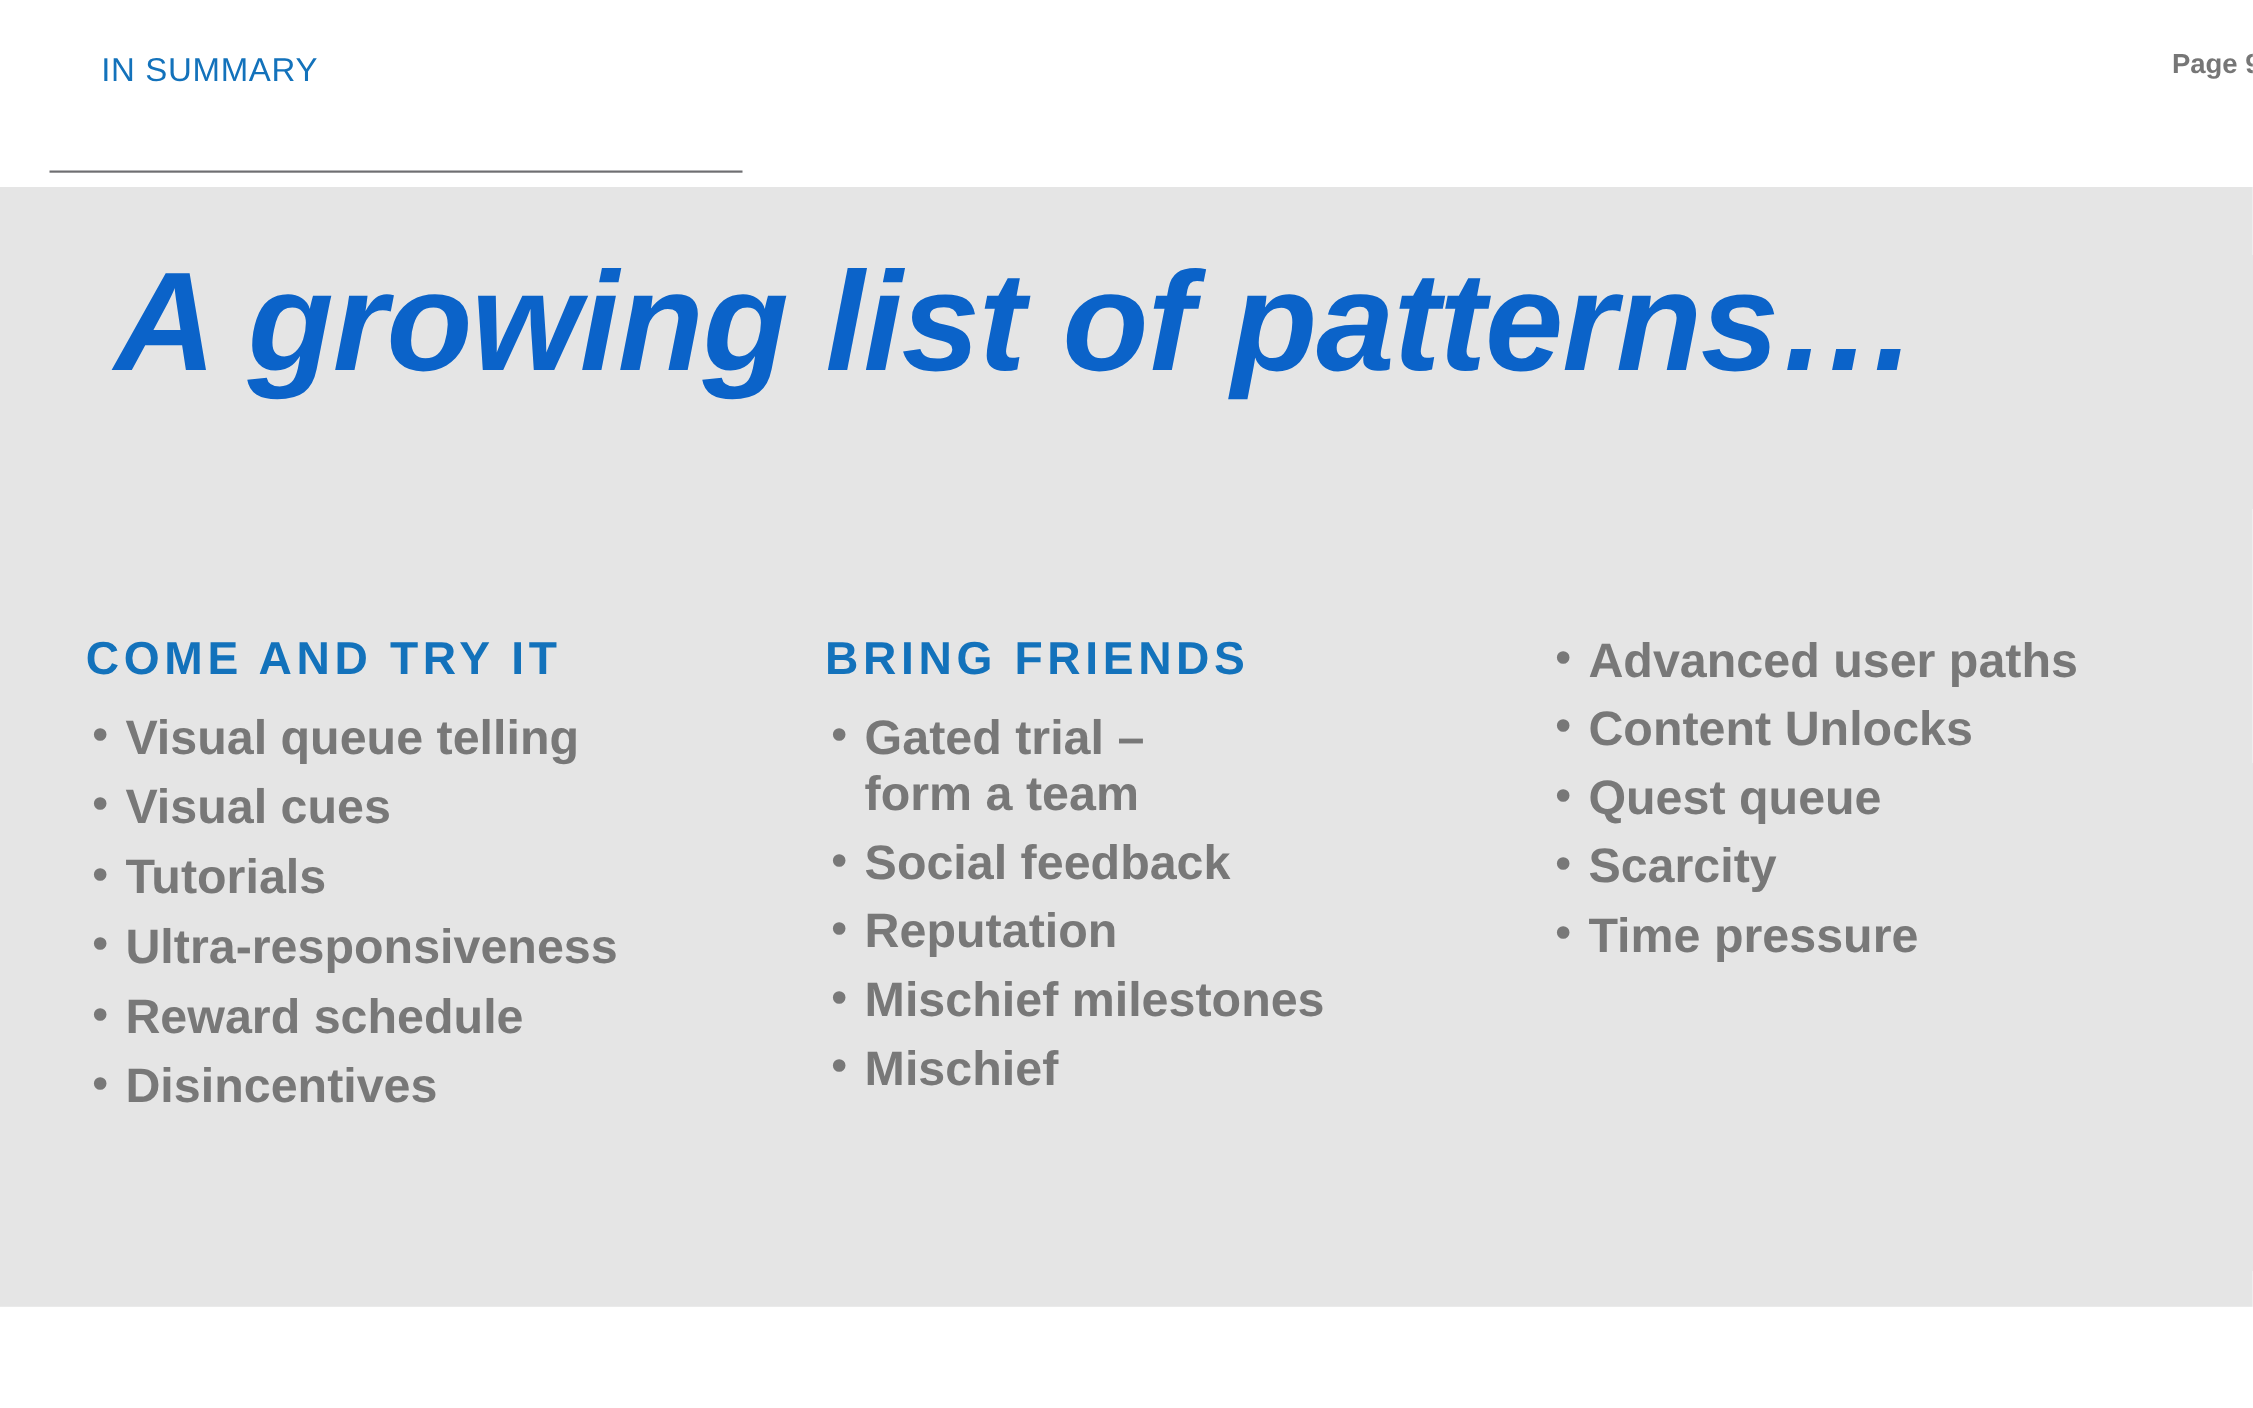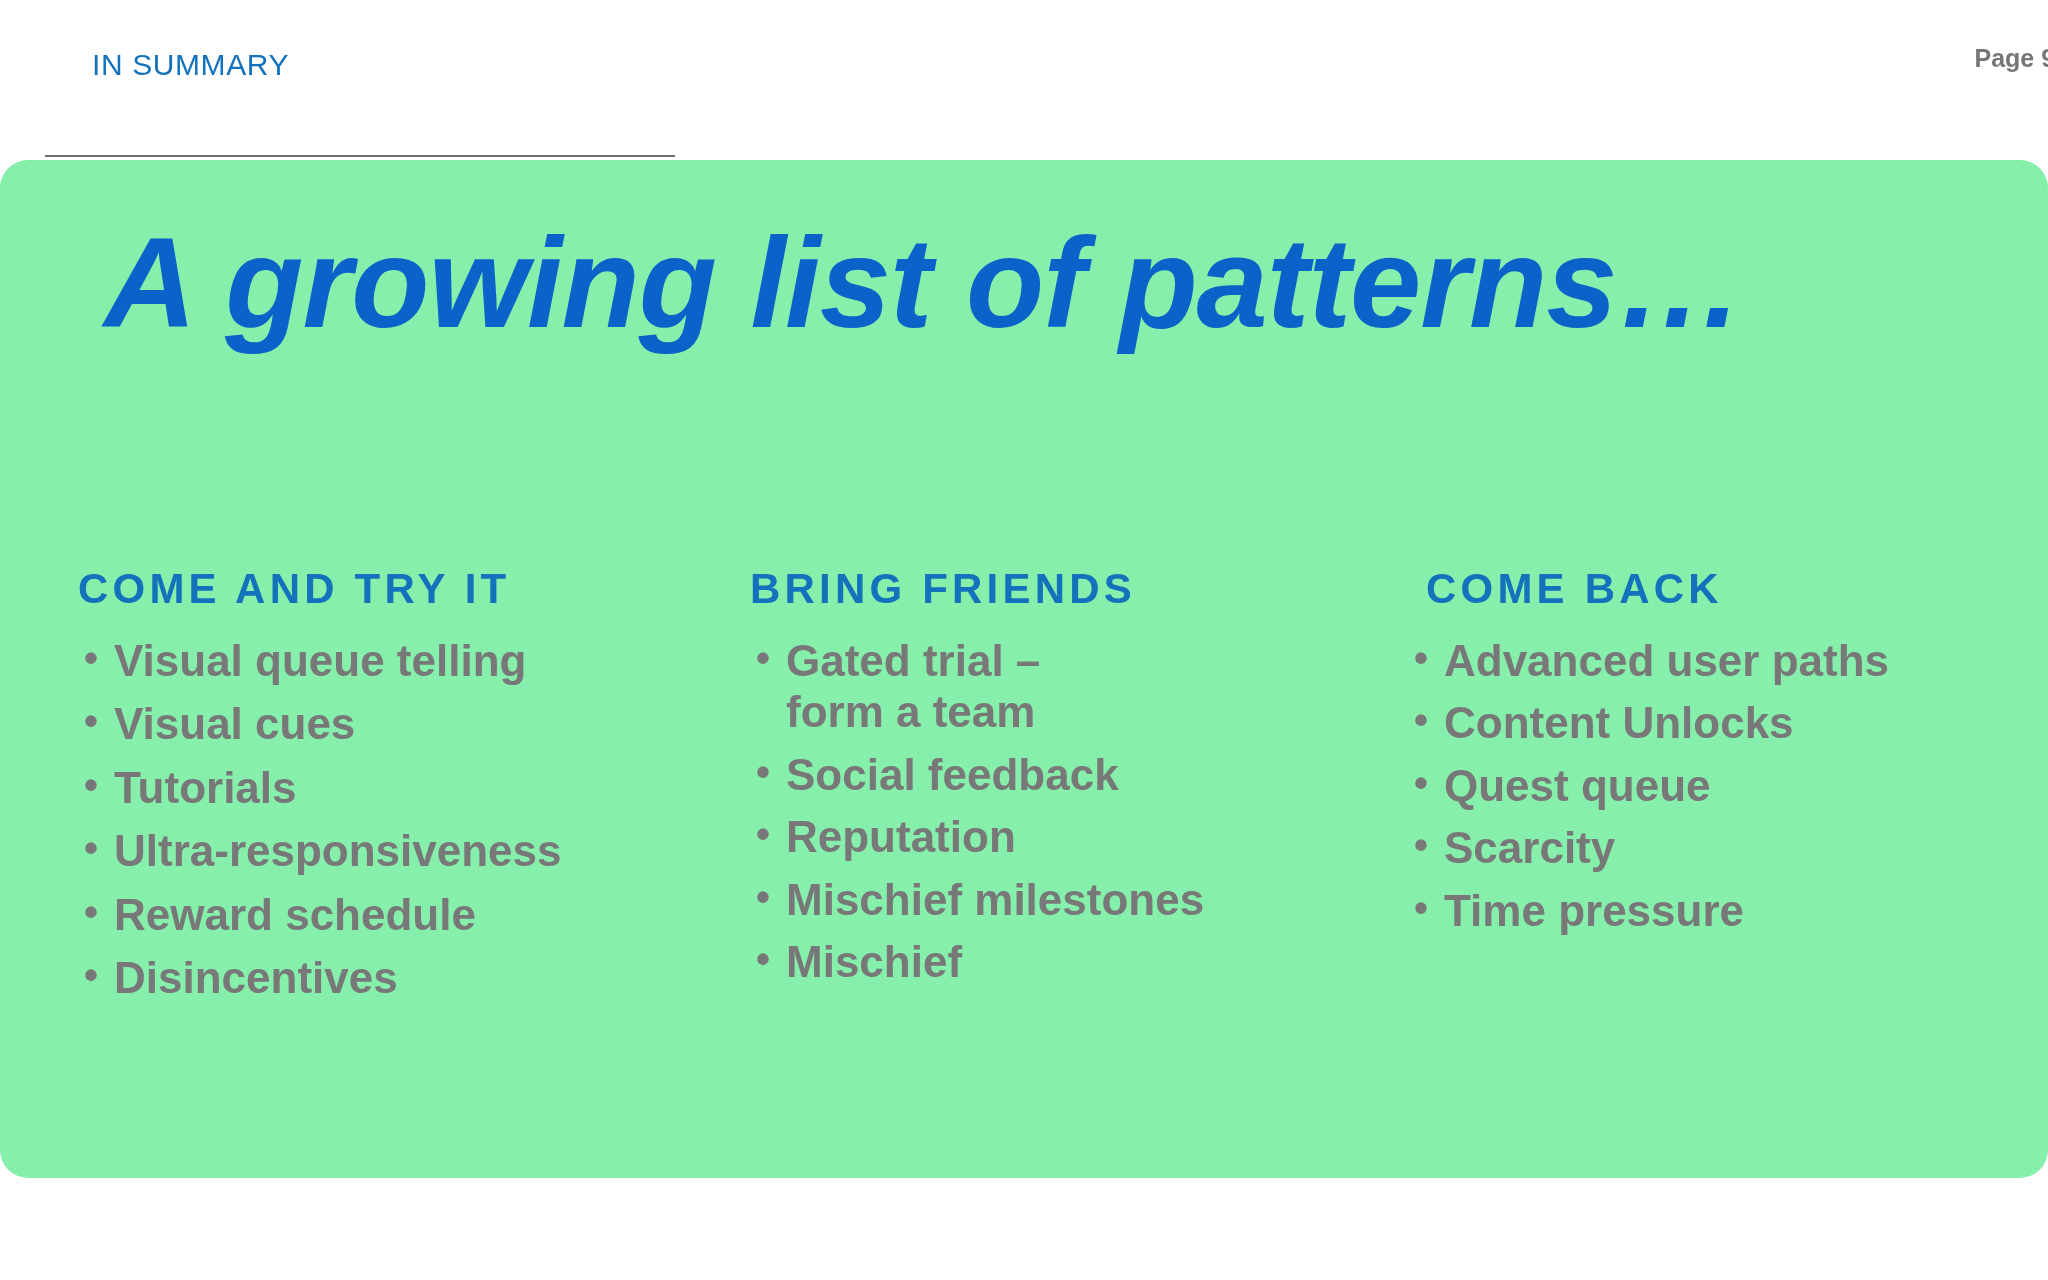--- a/index.html
+++ b/index.html
@@ -57,25 +57,24 @@
     top: 155px;
     width: 630px;
     height: 2px;
     background: #6f6f72;
   }
 
   
   .panel {
     position: absolute;
     left: 0;
-    top: 160px;
+    top: 170px;
     width: 2048px;
     height: 1018px;
-    background: #86efac;
-    border-radius: 28px;
+    background: #e5e5e5;
   }
 
   .deck-title {
     position: absolute;
     left: 104px;
     top: 56px;
     font-size: 128px;
     line-height: 1.05;
     font-weight: 700;
     font-style: italic;
@@ -205,21 +204,20 @@
             <span>Mischief milestones</span>
           </li>
           <li class="bullet">
             <span class="dot">•</span>
             <span>Mischief</span>
           </li>
         </ul>
       </div>
 
       <div class="column col-3">
-        <div class="col-heading">COME BACK</div>
         <ul class="bullets">
           <li class="bullet">
             <span class="dot">•</span>
             <span>Advanced user paths</span>
           </li>
           <li class="bullet">
             <span class="dot">•</span>
             <span>Content Unlocks</span>
           </li>
           <li class="bullet">

